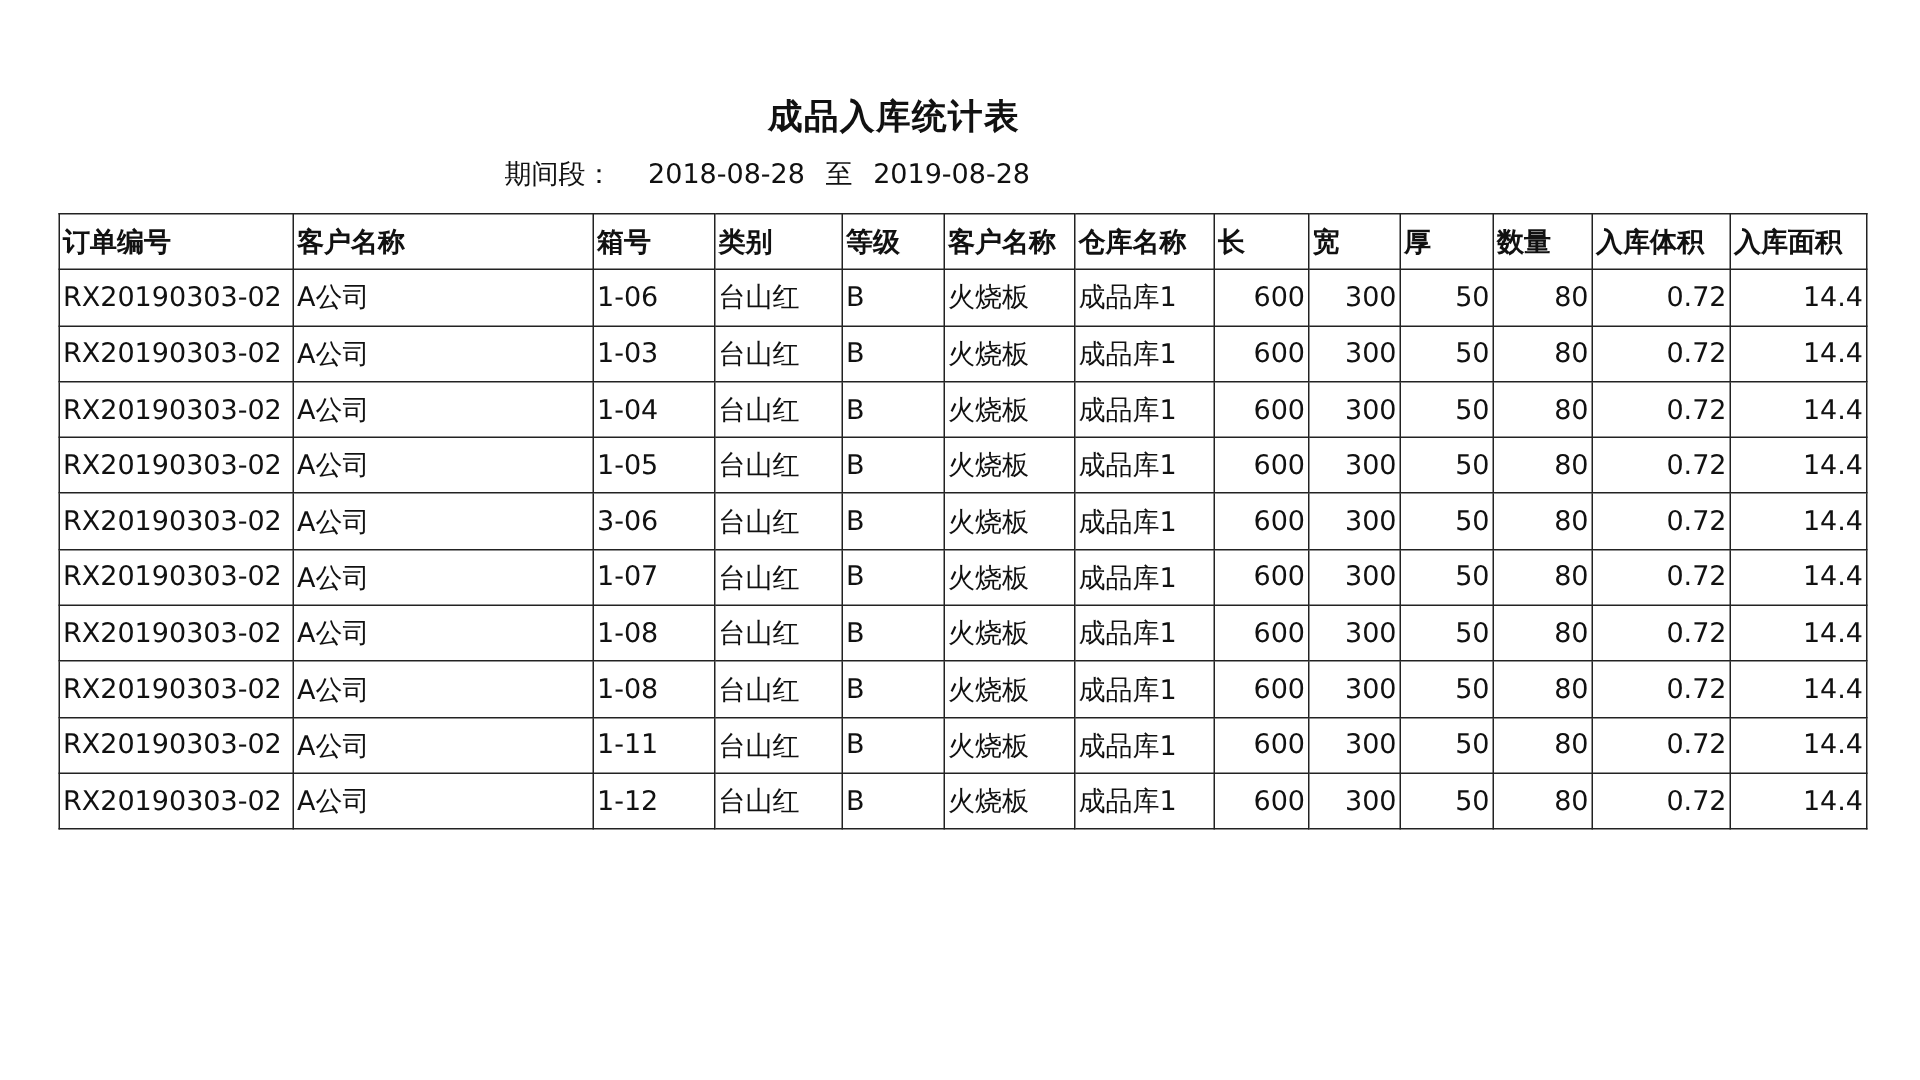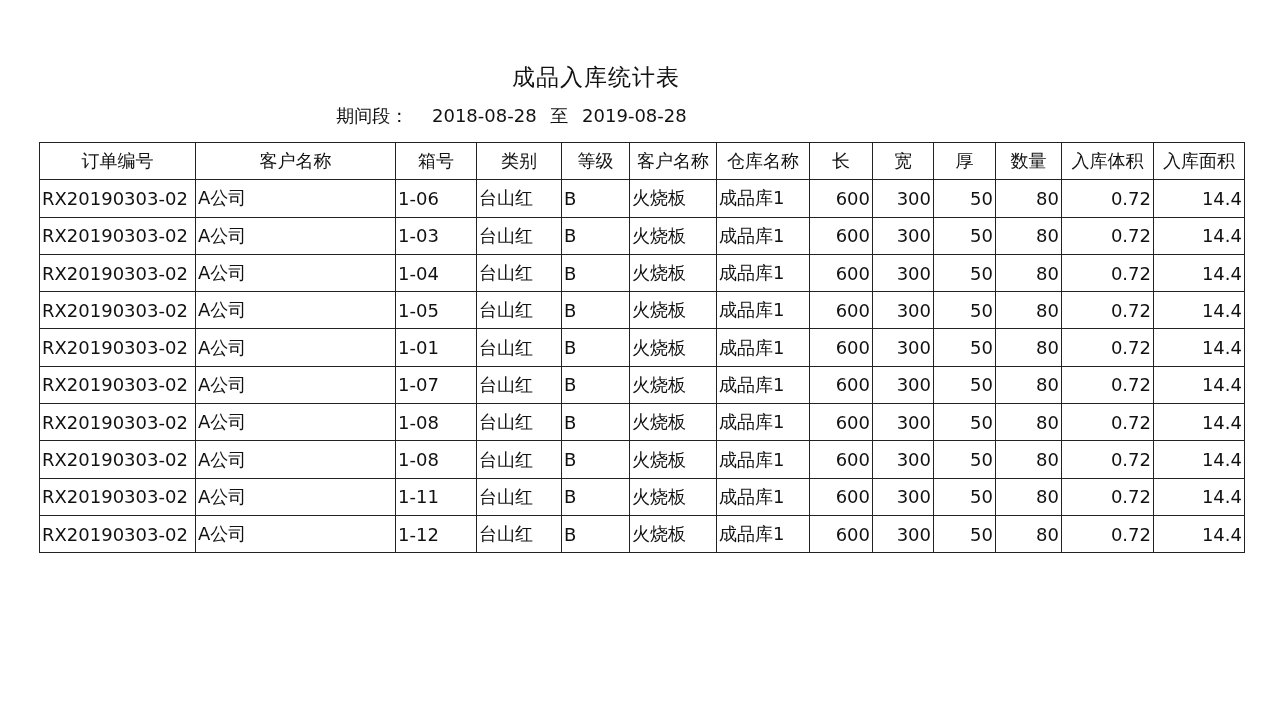--- a/index.html
+++ b/index.html
@@ -1,28 +1,28 @@
 <!DOCTYPE html>
 <html><head>
 <meta charset="utf-8">
 <style>
   html, body { margin: 0; padding: 0; background: #ffffff; }
   body { width: 1280px; height: 720px; position: relative; overflow: hidden;
          font-family: "DejaVu Sans", "Liberation Sans", sans-serif; color: #111; }
   .title { position: absolute; top: 62px; left: 0; width: 1192px; text-align: center;
-           font-size: 23px; font-weight: normal; letter-spacing: 1px; }
+           font-size: 23px; font-weight: bold; letter-spacing: 1px; }
   .period { position: absolute; top: 104px; left: 0; width: 1023px; text-align: center;
             font-size: 18px; }
   .period span { margin: 0 4px; }
   .period .lbl { margin-right: 14px; }
   table { position: absolute; top: 142px; left: 39px; border-collapse: collapse;
           table-layout: fixed; width: 1205px; }
   th, td { border: 1.5px solid #222; height: 36.3px; padding: 0 2px; font-size: 18px;
            font-weight: normal; white-space: nowrap; overflow: hidden; }
-  th { text-align: center; }
+  th { text-align: left; font-weight: bold; }
   td.l { text-align: left; }
   td.r { text-align: right; }
   td.c { text-align: center; }
   tr.total td { border-top: 2px solid #222; }
 </style>
 </head>
 <body>
 
 <div class="title">成品入库统计表</div>
 <div class="period">
@@ -122,21 +122,21 @@
         <td class="r">600</td>
         <td class="r">300</td>
         <td class="r">50</td>
         <td class="r">80</td>
         <td class="r">0.72</td>
         <td class="r">14.4</td>
       </tr>
       <tr>
         <td class="l">RX20190303-02</td>
         <td class="l">A公司</td>
-        <td class="l">1-01</td>
+        <td class="l">3-06</td>
         <td class="l">台山红</td>
         <td class="l">B</td>
         <td class="l">火烧板</td>
         <td class="l">成品库1</td>
         <td class="r">600</td>
         <td class="r">300</td>
         <td class="r">50</td>
         <td class="r">80</td>
         <td class="r">0.72</td>
         <td class="r">14.4</td>

